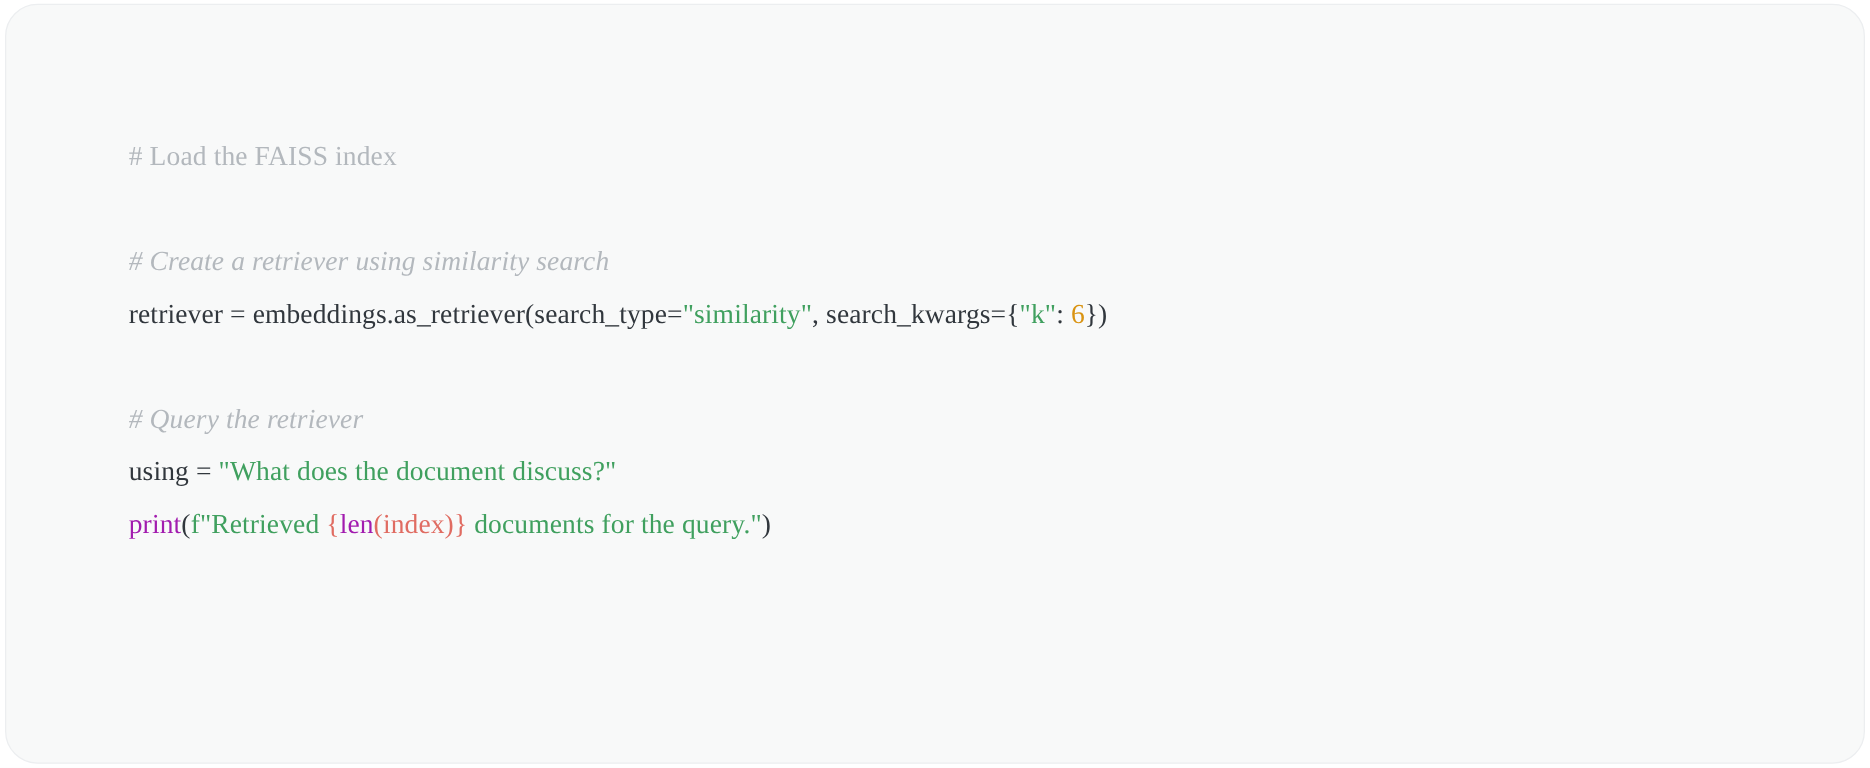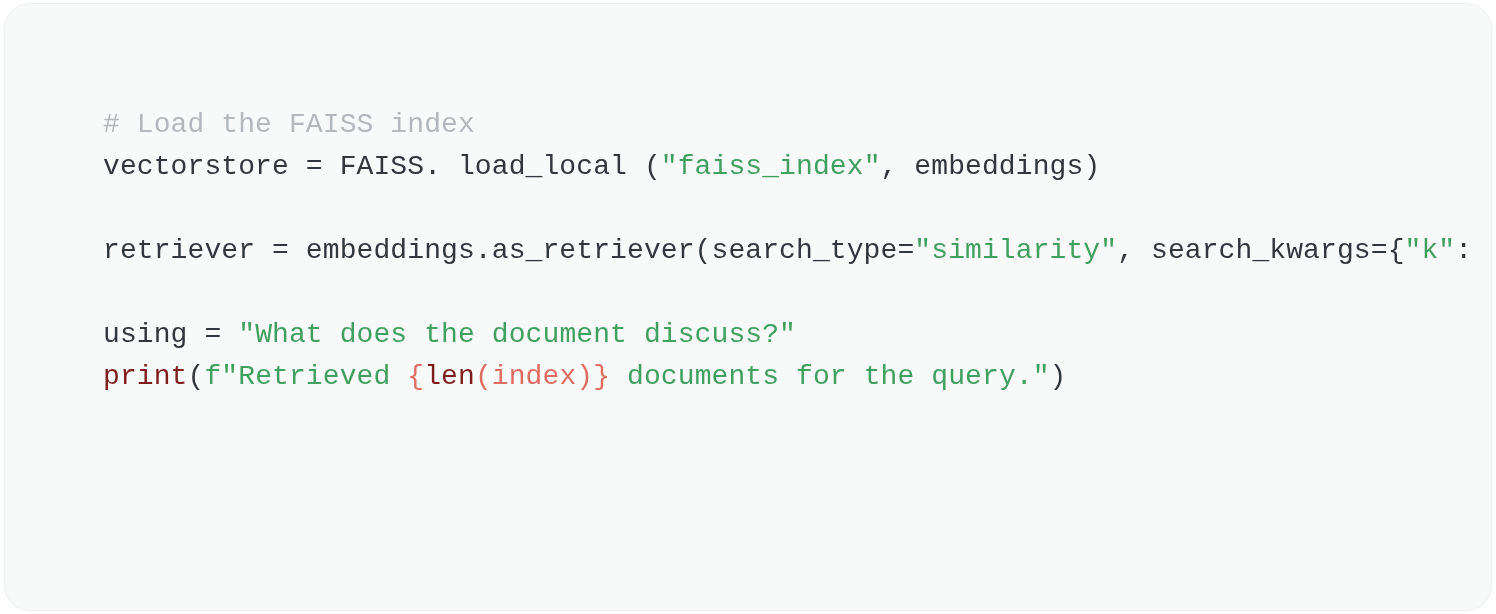--- a/index.html
+++ b/index.html
@@ -28,47 +28,48 @@
   }
 
   .code-block {
     position: absolute;
     left: 98px;
     top: 100px;
     right: 20px;
   }
 
   .code-line {
-    font-family: Liberation Mono, monospace;
-    font-size: 28px;
+    font-family: Liberation Serif, serif;
+    font-size: 22px;
     line-height: 42px;
     white-space: pre;
     color: #31373d;
     letter-spacing: 0.1px;
   }
 
   .code-line.blank {
     height: 42px;
   }
 
   
   .tok-comment      { color: #b3b8bd; }
   .tok-comment-i    { color: #b3b8bd; font-style: italic; }
   .tok-plain        { color: #31373d; }
   .tok-string       { color: #40a05f; }
   .tok-number       { color: #d99311; }
-  .tok-func         { color: #7f1d1d; }
+  .tok-func         { color: #a21caf; }
   .tok-interp       { color: #e06c62; }
 </style>
 </head>
 <body>
 
 <div class="code-card">
   <div class="code-block">
       <div class="code-line"><span class="tok-comment"># Load the FAISS index</span></div>
-      <div class="code-line"><span class="tok-plain">vectorstore = FAISS. load_local (</span><span class="tok-string">"faiss_index"</span><span class="tok-plain">, embeddings)</span></div>
       <div class="code-line blank">&nbsp;</div>
+      <div class="code-line"><span class="tok-comment-i"># Create a retriever using similarity search</span></div>
       <div class="code-line"><span class="tok-plain">retriever = embeddings.as_retriever(search_type=</span><span class="tok-string">"similarity"</span><span class="tok-plain">, search_kwargs={</span><span class="tok-string">"k"</span><span class="tok-plain">: </span><span class="tok-number">6</span><span class="tok-plain">})</span></div>
       <div class="code-line blank">&nbsp;</div>
+      <div class="code-line"><span class="tok-comment-i"># Query the retriever</span></div>
       <div class="code-line"><span class="tok-plain">using = </span><span class="tok-string">"What does the document discuss?"</span></div>
       <div class="code-line"><span class="tok-func">print</span><span class="tok-plain">(</span><span class="tok-string">f"Retrieved </span><span class="tok-interp">{</span><span class="tok-func">len</span><span class="tok-interp">(index)</span><span class="tok-interp">}</span><span class="tok-string"> documents for the query."</span><span class="tok-plain">)</span></div>
     </div>
 </div>
 
 </body></html>

